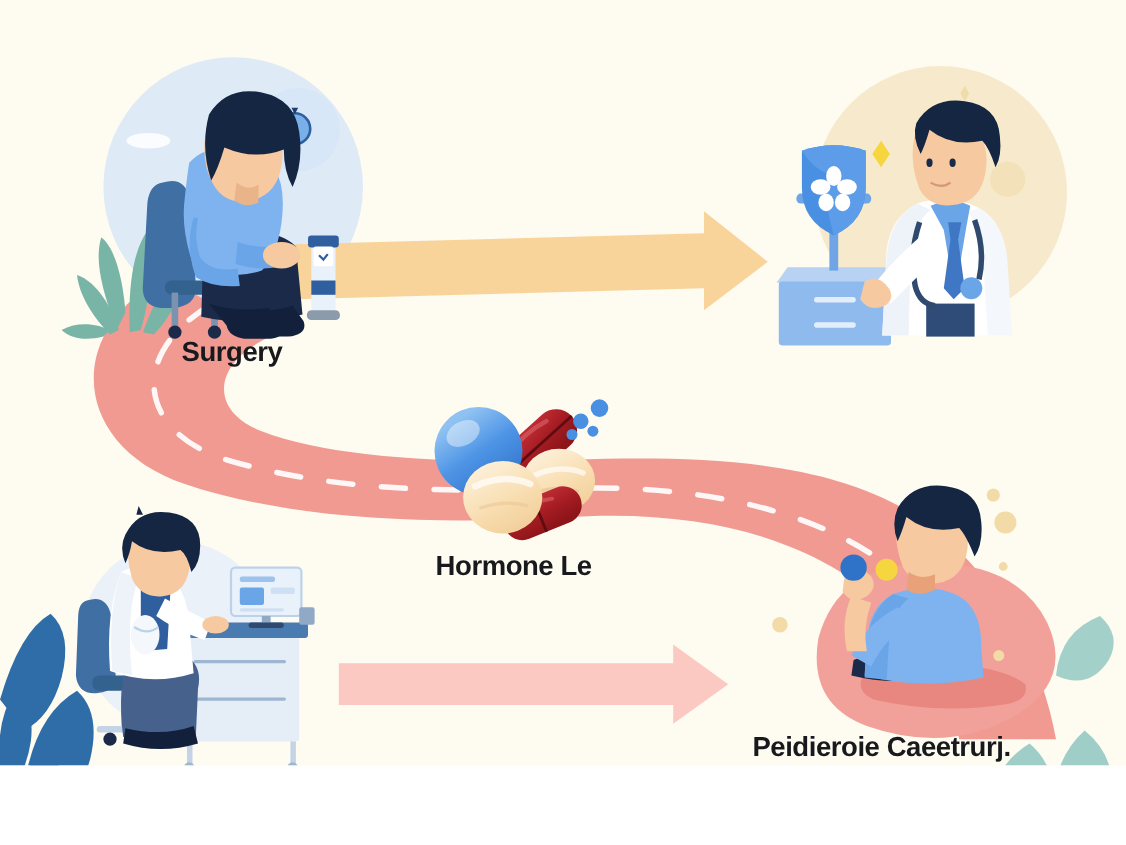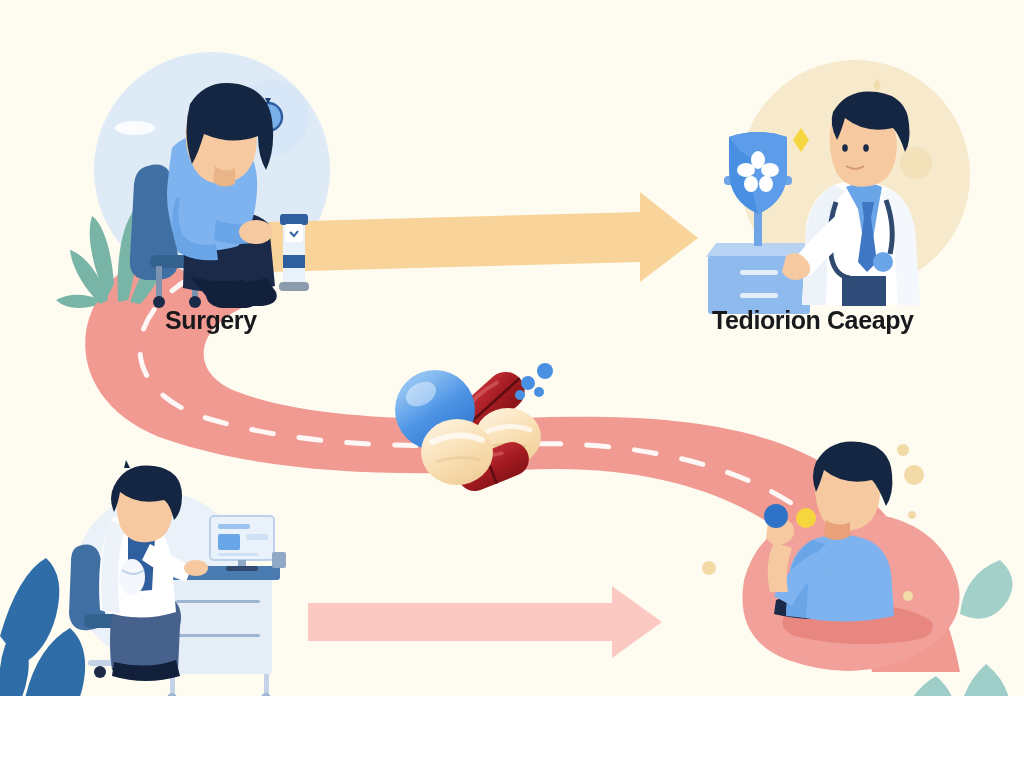--- a/index.html
+++ b/index.html
@@ -325,17 +325,18 @@
         <circle cx="528" cy="383" r="7" fill="#4a90e2"></circle>
         <circle cx="539" cy="392" r="5" fill="#4a90e2"></circle>
         <circle cx="520" cy="395" r="5" fill="#4a90e2"></circle>
       </g>
 
     </g>
   </svg>
 
   <div class="label label-surgery">Surgery</div>
 
-  <div class="label label-topright">Tediorion Caeapy</div>
-
-
+
+  <div class="label label-hormone">Hormone Le</div>
+
+  <div class="label label-bottomright">Peidieroie Caeetrurj.</div>
 
 </div>
 
 </body></html>

